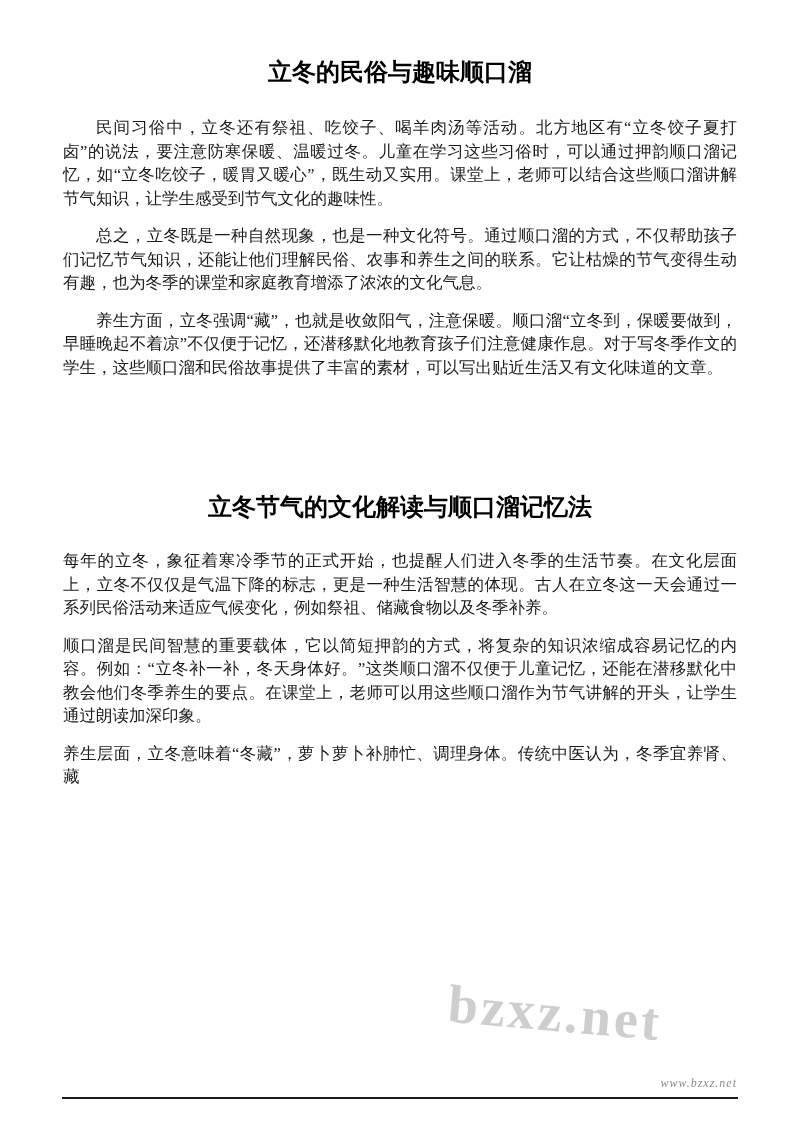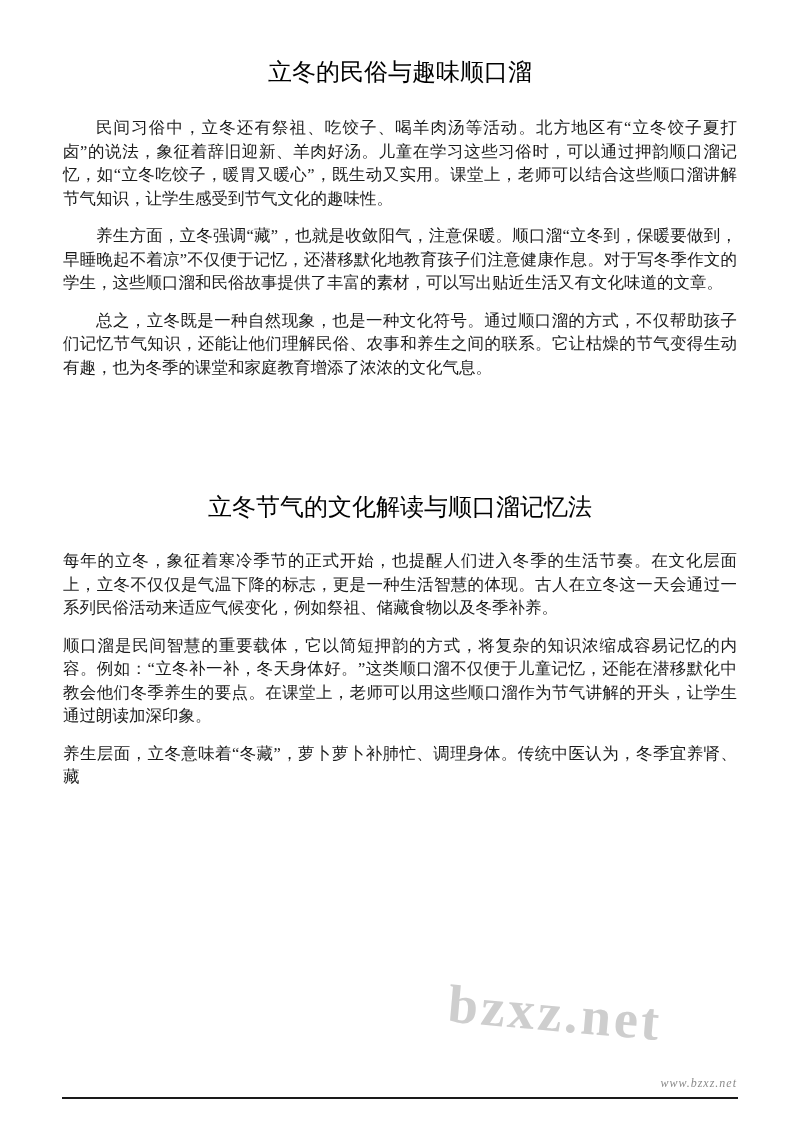--- a/index.html
+++ b/index.html
@@ -19,21 +19,21 @@
   }
   .content {
     position: relative;
     z-index: 1;
     padding: 0 63px;
   }
   .article-title {
     text-align: center;
     font-size: 24px;
     line-height: 32px;
-    font-weight: normal;
+    font-weight: bold;
     color: #000000;
     margin: 0 0 28px 0;
   }
   .title-first {
     padding-top: 56px;
   }
   .title-second {
     padding-top: 0;
     margin-top: 112px;
     margin-bottom: 26px;
@@ -90,23 +90,23 @@
 <body>
 
 <div class="page">
 
   <div class="watermark">bzxz.net</div>
 
   <div class="content">
 
     <section class="article">
       <h1 class="article-title title-first">立冬的民俗与趣味顺口溜</h1>
-      <p class="indent">民间习俗中，立冬还有祭祖、吃饺子、喝羊肉汤等活动。北方地区有“立冬饺子夏打卤”的说法，象征着辞旧迎新、羊肉好汤。儿童在学习这些习俗时，可以通过押韵顺口溜记忆，如“立冬吃饺子，暖胃又暖心”，既生动又实用。课堂上，老师可以结合这些顺口溜讲解节气知识，让学生感受到节气文化的趣味性。</p>
+      <p class="indent">民间习俗中，立冬还有祭祖、吃饺子、喝羊肉汤等活动。北方地区有“立冬饺子夏打卤”的说法，要注意防寒保暖、温暖过冬。儿童在学习这些习俗时，可以通过押韵顺口溜记忆，如“立冬吃饺子，暖胃又暖心”，既生动又实用。课堂上，老师可以结合这些顺口溜讲解节气知识，让学生感受到节气文化的趣味性。</p>
+      <p class="indent">总之，立冬既是一种自然现象，也是一种文化符号。通过顺口溜的方式，不仅帮助孩子们记忆节气知识，还能让他们理解民俗、农事和养生之间的联系。它让枯燥的节气变得生动有趣，也为冬季的课堂和家庭教育增添了浓浓的文化气息。</p>
       <p class="indent">养生方面，立冬强调“藏”，也就是收敛阳气，注意保暖。顺口溜“立冬到，保暖要做到，早睡晚起不着凉”不仅便于记忆，还潜移默化地教育孩子们注意健康作息。对于写冬季作文的学生，这些顺口溜和民俗故事提供了丰富的素材，可以写出贴近生活又有文化味道的文章。</p>
-      <p class="indent">总之，立冬既是一种自然现象，也是一种文化符号。通过顺口溜的方式，不仅帮助孩子们记忆节气知识，还能让他们理解民俗、农事和养生之间的联系。它让枯燥的节气变得生动有趣，也为冬季的课堂和家庭教育增添了浓浓的文化气息。</p>
     </section>
 
     <section class="article">
       <h1 class="article-title title-second">立冬节气的文化解读与顺口溜记忆法</h1>
       <p>每年的立冬，象征着寒冷季节的正式开始，也提醒人们进入冬季的生活节奏。在文化层面上，立冬不仅仅是气温下降的标志，更是一种生活智慧的体现。古人在立冬这一天会通过一系列民俗活动来适应气候变化，例如祭祖、储藏食物以及冬季补养。</p>
       <p>顺口溜是民间智慧的重要载体，它以简短押韵的方式，将复杂的知识浓缩成容易记忆的内容。例如：“立冬补一补，冬天身体好。”这类顺口溜不仅便于儿童记忆，还能在潜移默化中教会他们冬季养生的要点。在课堂上，老师可以用这些顺口溜作为节气讲解的开头，让学生通过朗读加深印象。</p>
       <p class="fill">养生层面，立冬意味着“冬藏”，萝卜萝卜补肺忙、调理身体。传统中医认为，冬季宜养肾、藏</p>
     </section>
 
   </div>

